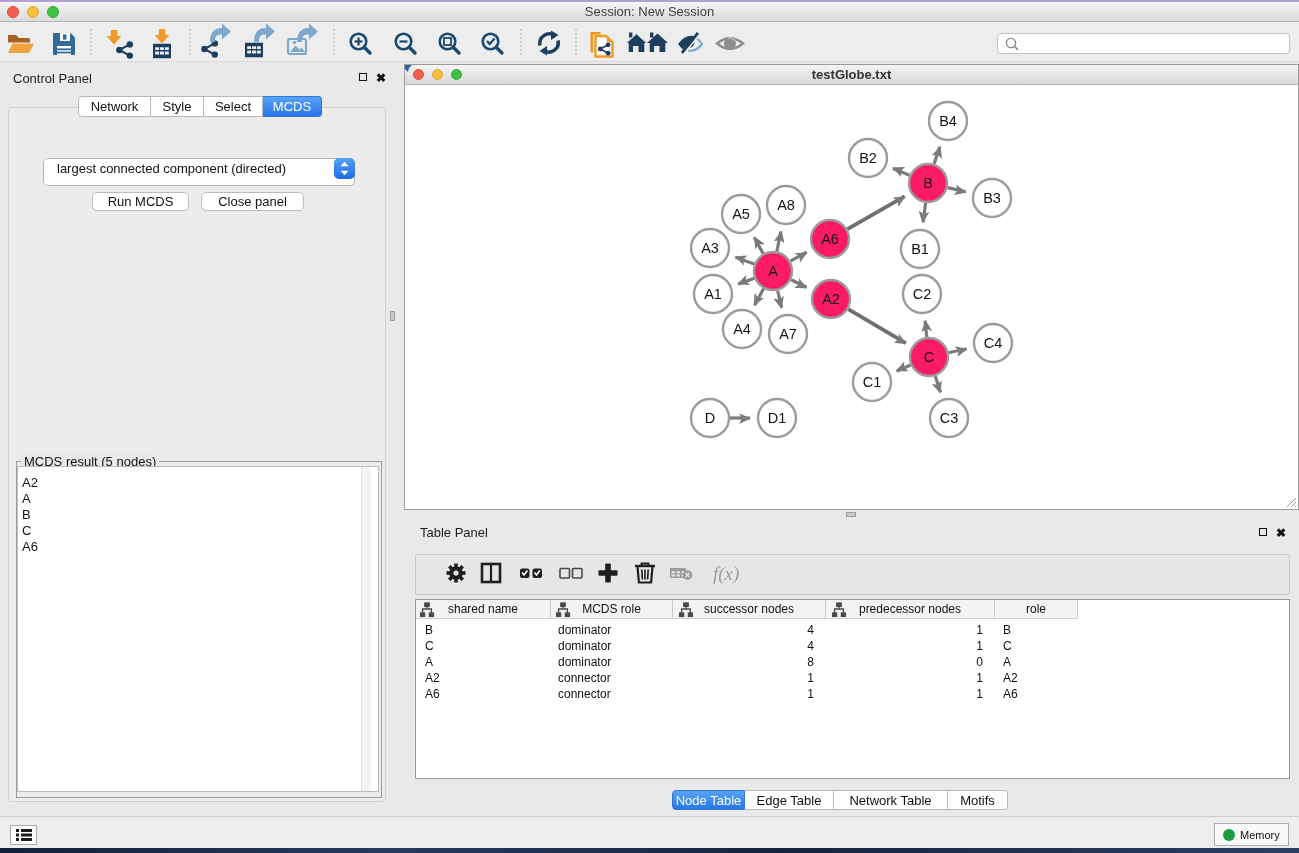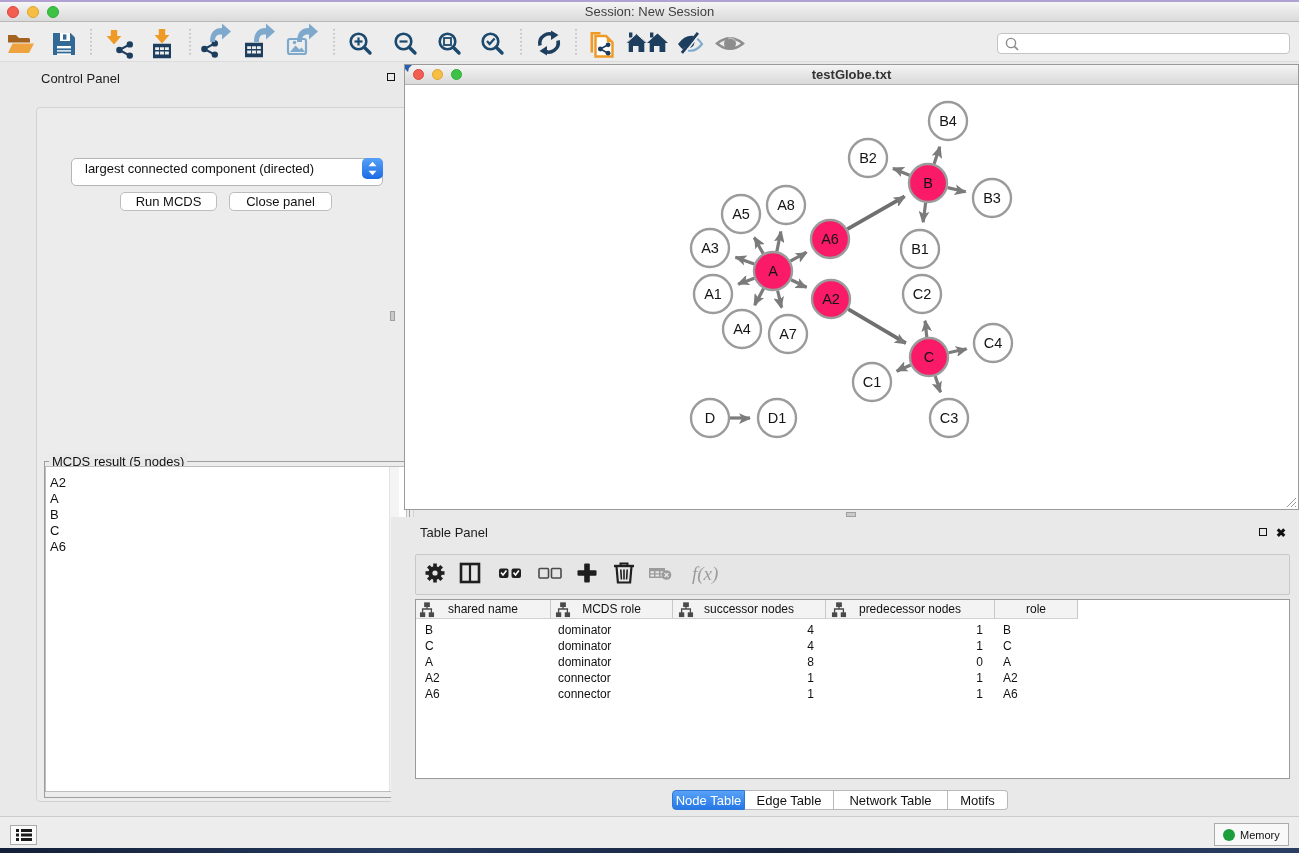--- a/index.html
+++ b/index.html
@@ -18,21 +18,21 @@
 .tl.red { background:#f25f52; border:1px solid #e0443c; }
 .tl.yel { background:#f6bf43; border:1px solid #e0a42e; }
 .tl.grn { background:#3ec246; border:1px solid #2fae38; }
 
 
 #toolbar { left:0; top:22px; width:1299px; height:40px; background:#ededed; border-bottom:1px solid #dcdcdc; }
 #searchbox { position:absolute; left:997px; top:11px; width:293px; height:21px; background:#fff;
   border:1px solid #c4c4c4; border-radius:4px; }
 
 
-#cpanel { left:0; top:62px; width:391px; height:754px; background:#e9e9e9;margin-left:28px; }
+#cpanel { left:0; top:62px; width:391px; height:754px; background:#e9e9e9; }
 .panelhead { font-size:13px; color:#1d1d1d; }
 .sqbtn { position:absolute; width:8px; height:8px; border:1.5px solid #111; }
 .xbtn { position:absolute; font-size:12px; font-weight:bold; color:#111; line-height:10px; }
 
 
 .seg { position:absolute; display:flex; height:21px; font-size:13px; z-index:5; }
 .seg .t { background:#fff; border:1px solid #b9b9b9; border-left:none; color:#111;
   display:flex; align-items:center; justify-content:center; }
 .seg .t.first { border-left:1px solid #b9b9b9; border-radius:4px 0 0 4px; }
 .seg .t.last { border-radius:0 4px 4px 0; }
@@ -65,21 +65,21 @@
   border:1px solid #9a9a9a; }
 #nettitle { position:absolute; left:0; top:0; width:100%; height:20px;
   background:linear-gradient(#f4f4f4,#d9d9d9); border-bottom:1px solid #b5b5b5; }
 #nettitle .title { width:100%; text-align:center; font-size:13px; font-weight:bold; color:#333;
   line-height:20px; }
 #netcanvas { position:absolute; left:0; top:20px; width:893px; height:424px; background:#fff; }
 
 
 #tpanel { left:391px; top:517px; width:908px; height:299px; background:#e9e9e9; }
 #ttoolbar { position:absolute; left:24px; top:37px; width:875px; height:41px; background:#e6e6e6;
-  border:1px solid #c8c8c8; border-radius:2px; }
+  border:1px solid #c8c8c8; border-radius:2px;padding-left:21px; }
 #ttable { position:absolute; left:24px; top:82px; width:875px; height:180px; background:#fff;
   border:1px solid #9a9a9a; }
 .th { position:absolute; top:0; height:19px; background:#f3f3f3; border-right:1px solid #c9c9c9; border-bottom:1px solid #d2d2d2;
   font-size:12px; color:#111; line-height:19px; text-align:center; }
 .tr { position:absolute; font-size:12px; color:#111; height:16px; line-height:16px; }
 
 
 #bottomtabs { left:672px; top:790px; }
 
 
@@ -237,20 +237,26 @@
     <circle cx="7" cy="7" r="4.6" fill="none" stroke="#8a8a8a" stroke-width="1.4"></circle>
     <line x1="10.4" y1="10.4" x2="14" y2="14" stroke="#8a8a8a" stroke-width="1.6"></line>
   </svg>
 </div>
 </div>
 
 <div id="cpanel" class="abs">
   <div class="panelhead" style="position:absolute;left:13px;top:9px;">Control Panel</div>
   <div class="sqbtn" style="left:359px;top:11px;"></div>
   <div class="xbtn" style="left:376px;top:11px;">✖</div>
+  <div class="seg" style="left:78px;top:34px;">
+    <div class="t first" style="width:73px;">Network</div>
+    <div class="t" style="width:53px;">Style</div>
+    <div class="t" style="width:59px;">Select</div>
+    <div class="t sel last" style="width:59px;">MCDS</div>
+  </div>
   <div id="cpcontent" class="abs" style="top:45px;"></div>
   <div id="dropdown" style="top:96px;">
     <div style="position:absolute;left:13px;top:2px;">largest connected component (directed)</div>
     <div class="stepper"><svg width="21" height="21" viewBox="0 0 21 21">
       <path d="M6.5,8.2 L10.5,3.8 L14.5,8.2 z" fill="#fff"></path>
       <path d="M6.5,12.8 L10.5,17.2 L14.5,12.8 z" fill="#fff"></path>
     </svg></div>
   </div>
   <div class="btn" style="left:92px;top:130px;width:97px;">Run MCDS</div>
   <div class="btn" style="left:201px;top:130px;width:103px;">Close panel</div>

